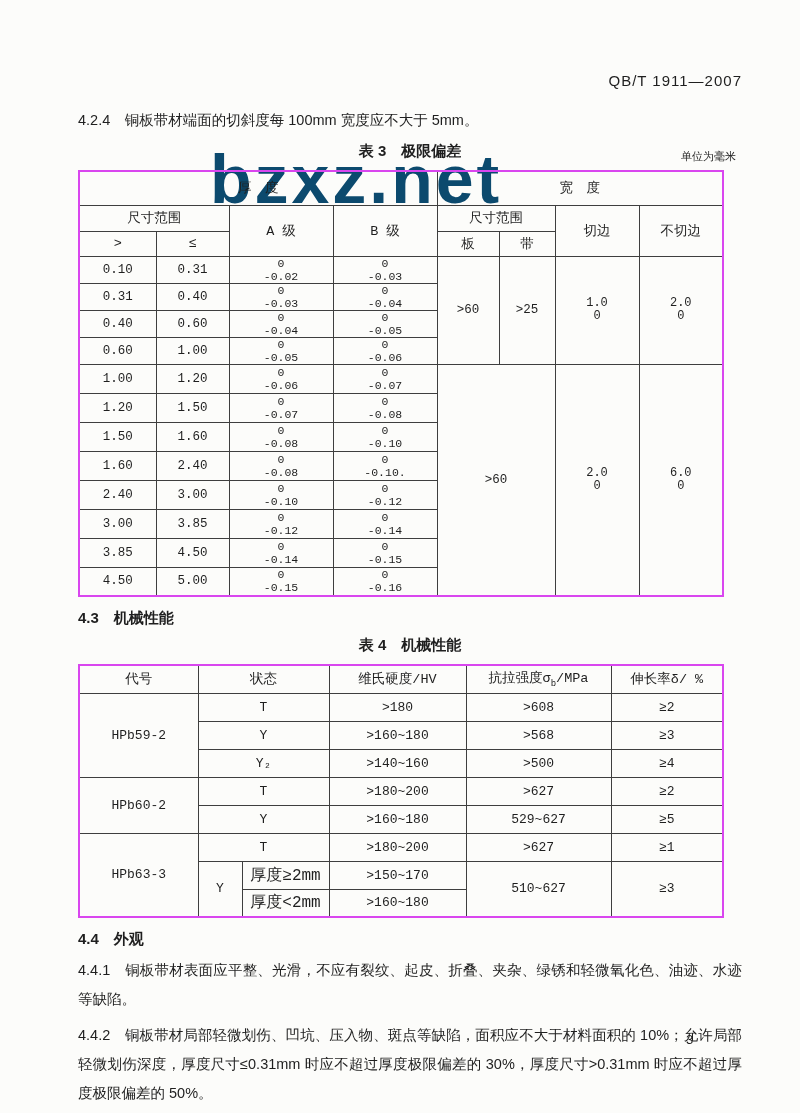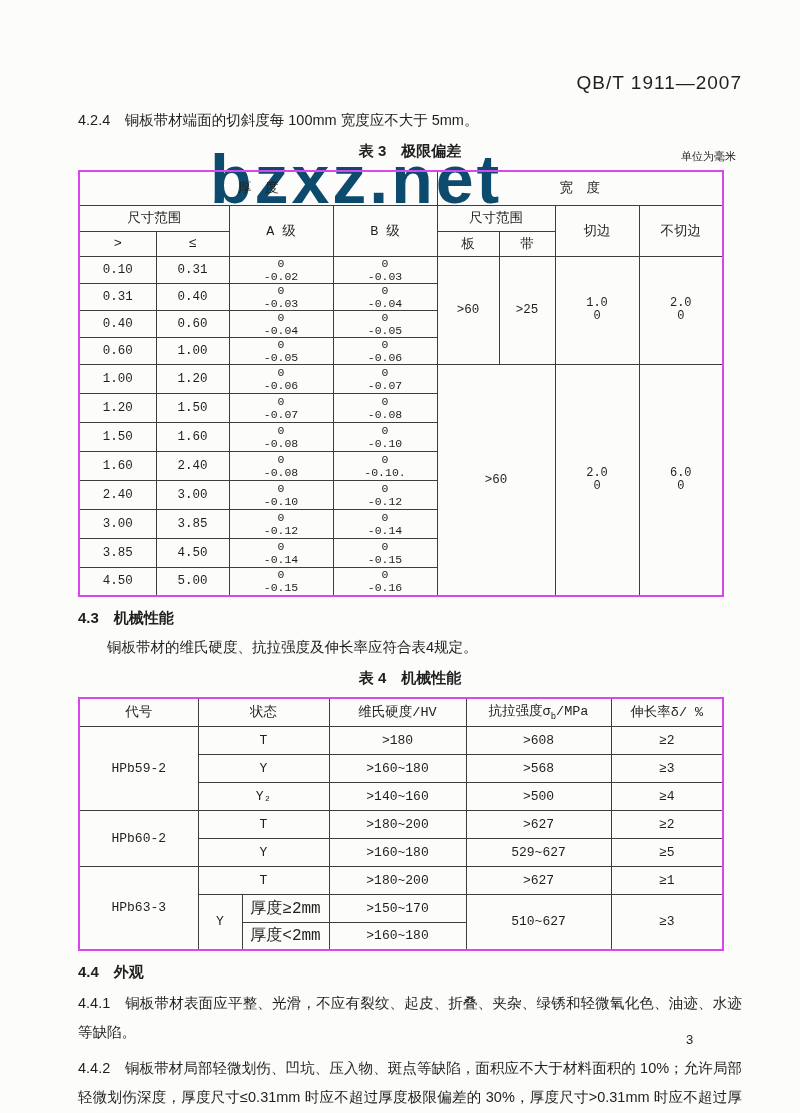--- a/index.html
+++ b/index.html
@@ -19,21 +19,21 @@
     font-size:68px;
     font-weight:bold;
     letter-spacing:3px;
     color:#0c4a6e;
     z-index:0;
     user-select:none;
   }
   .doc-number {
     position:absolute;
     top:72px; right:58px;
-    font-size:19px;
+    font-size:15px;
     letter-spacing:1px;
     z-index:2;
     text-align:center;
   }
   .content {
     position:absolute;
     top:106px; left:78px;
     width:664px;
     z-index:1;
   }
@@ -255,21 +255,20 @@
           <td>5.00</td>
           <td class="tol">0
 -0.15</td>
           <td class="tol">0
 -0.16</td>
         </tr>
       </tbody>
     </table>
 
     <h4 class="sec-head">4.3　机械性能</h4>
-    <p class="body-text indented">铜板带材的维氏硬度、抗拉强度及伸长率应符合表4规定。</p>
 
     <div class="caption-row">
       <span class="table-caption">表 4　机械性能</span>
     </div>
 
     <table class="t4 mt4">
       <colgroup>
         <col style="width:119px">
           <col style="width:44px">
           <col style="width:87px">

